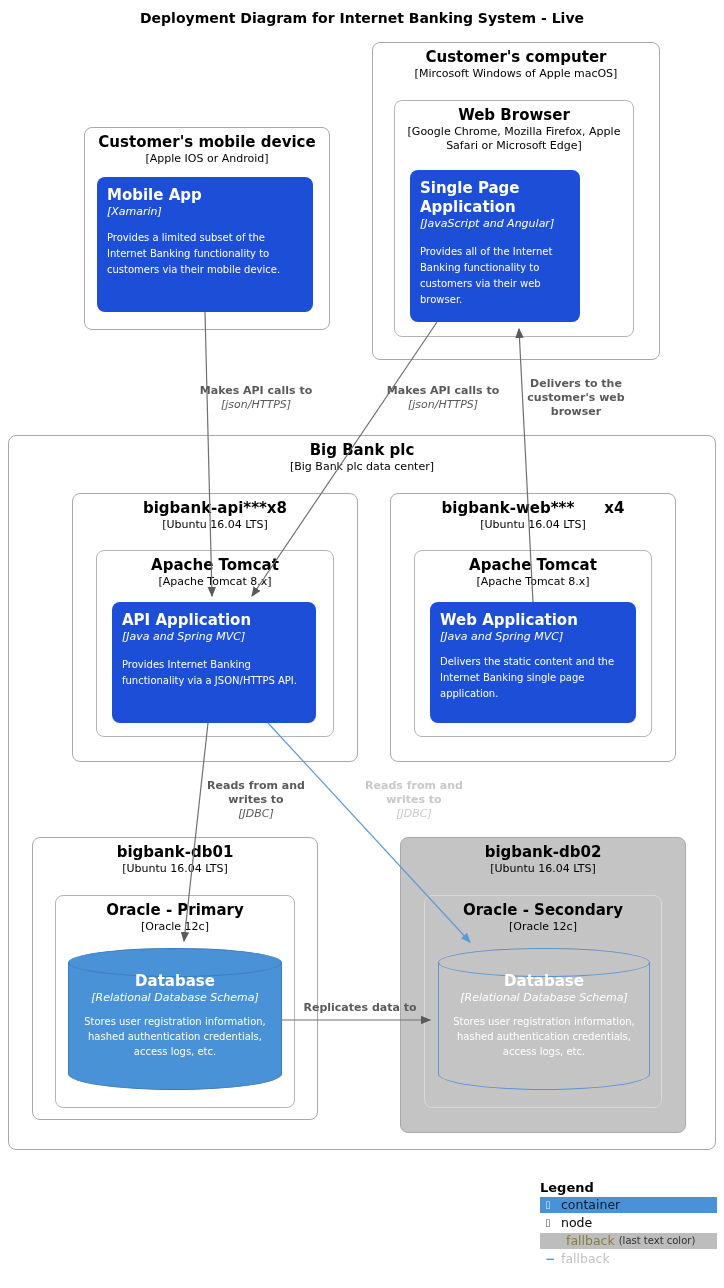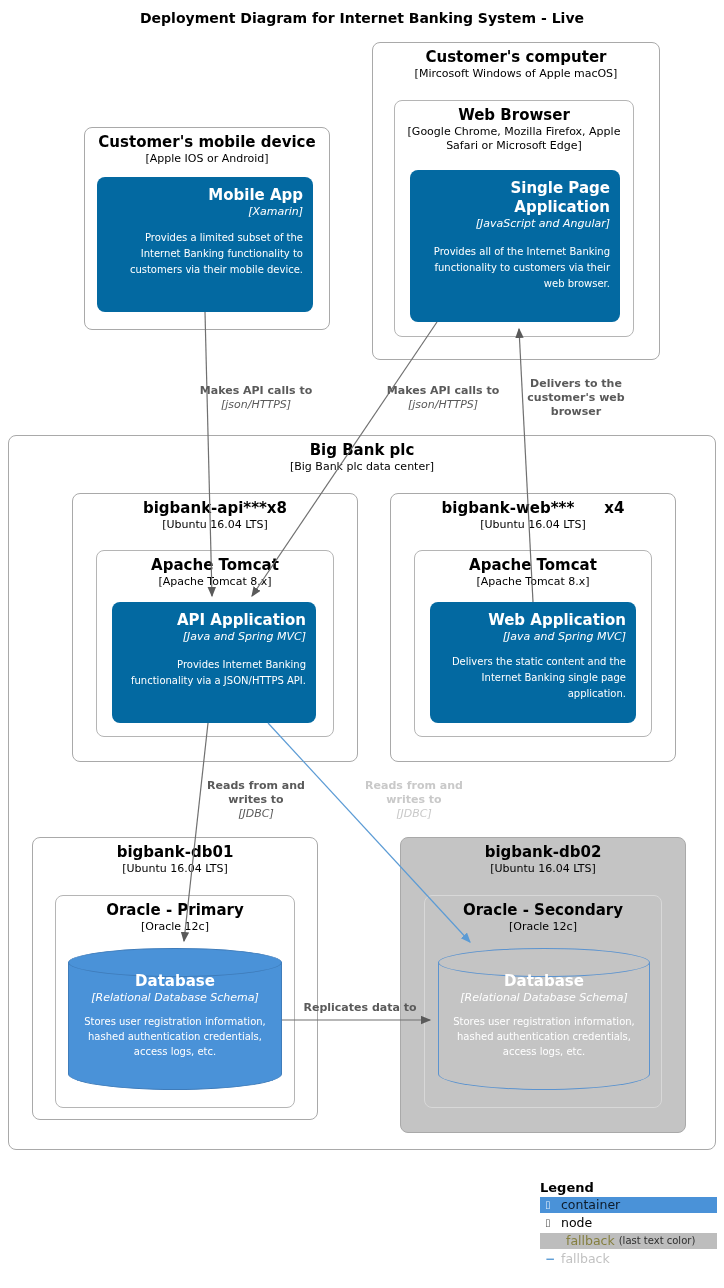--- a/index.html
+++ b/index.html
@@ -11,21 +11,21 @@
 
   .node { position:absolute; background:#fff; border:1px solid #a9a9a9; border-radius:8px; box-sizing:border-box; }
   .node.gray { background:#c4c4c4; }
   .node.inner { border-color:#b5b5b5; }
   .node.gray-inner { background:#c4c4c4; border-color:#d8d8d8; }
   .node-hd { text-align:center; padding-top:5px; }
   .node-title { font-size:15px; font-weight:bold; color:#000; line-height:19px; }
   .node-sub { font-size:11px; color:#000; line-height:14px; padding:0 12px; }
   .node-suffix { display:inline-block; margin-left:30px; }
 
-  .cbox { position:absolute; background:#0369a1; border-radius:8px; color:#fff; text-align:right;
+  .cbox { position:absolute; background:#1d4ed8; border-radius:8px; color:#fff; text-align:left;
           box-sizing:border-box; padding:9px 10px 6px 10px; }
   .c-title { font-size:15px; font-weight:bold; line-height:19px; }
   .c-tech  { font-size:11px; font-style:italic; line-height:14px; }
   .c-desc  { font-size:10px; line-height:16px; margin-top:13px; }
 
   
   .cyl { position:absolute; }
   .cyl .cyl-body { position:absolute; left:0; right:0; top:14px; bottom:0; background:#4a92d8;
                    border:1px solid #3f7cba; border-top:none;
                    border-radius:0 0 50% 50% / 0 0 16px 16px; box-sizing:border-box; }
@@ -67,21 +67,21 @@
       <div class="node-title">Customer's computer</div>
       <div class="node-sub">[Mircosoft Windows of Apple macOS]</div>
     </div>
   </div>
   <div class="node inner" style="left:394px;top:100px;width:240px;height:237px;">
     <div class="node-hd">
       <div class="node-title">Web Browser</div>
       <div class="node-sub">[Google Chrome, Mozilla Firefox, Apple Safari or Microsoft Edge]</div>
     </div>
   </div>
-  <div class="cbox" style="left:410px;top:170px;width:210px;height:152px;">
+  <div class="cbox" style="left:410px;top:170px;width:170px;height:152px;">
     <div class="c-title">Single Page Application</div>
     <div class="c-tech">[JavaScript and Angular]</div>
     <div class="c-desc">Provides all of the Internet Banking functionality to customers via their web browser.</div>
   </div>
 
   <div class="node" style="left:84px;top:127px;width:246px;height:203px;">
     <div class="node-hd">
       <div class="node-title">Customer's mobile device</div>
       <div class="node-sub">[Apple IOS or Android]</div>
     </div>

